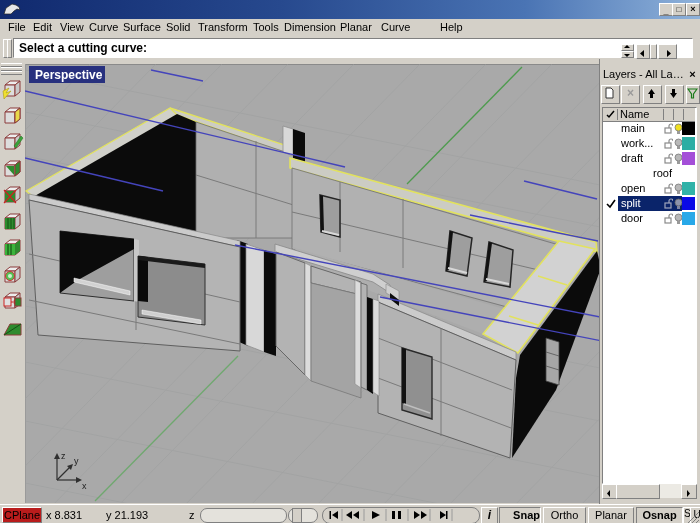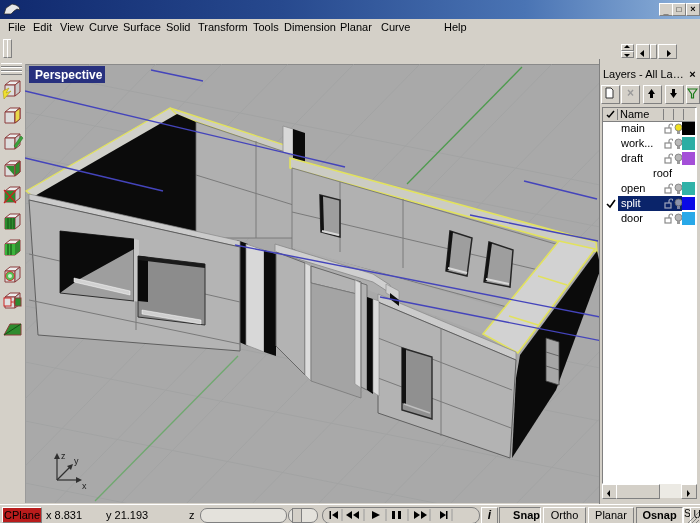--- a/index.html
+++ b/index.html
@@ -29,26 +29,29 @@
   <span class="abs" style="left:33px;top:2px;">Edit</span>
   <span class="abs" style="left:60px;top:2px;">View</span>
   <span class="abs" style="left:89px;top:2px;">Curve</span>
   <span class="abs" style="left:123px;top:2px;">Surface</span>
   <span class="abs" style="left:166px;top:2px;">Solid</span>
   <span class="abs" style="left:198px;top:2px;">Transform</span>
   <span class="abs" style="left:253px;top:2px;">Tools</span>
   <span class="abs" style="left:284px;top:2px;">Dimension</span>
   <span class="abs" style="left:340px;top:2px;">Planar</span>
   <span class="abs" style="left:381px;top:2px;">Curve</span>
-  <span class="abs" style="left:444px;top:2px;">Help</span>
+  <span class="abs" style="left:397px;top:2px;padding-left:43px;">Help</span>
 </div>
 
 <div class="abs" style="left:0;top:36px;width:700px;height:23px;background:#D4D0C8;">
   <div class="abs" style="left:3px;top:3px;width:3px;height:17px;border-left:1px solid #fff;border-top:1px solid #fff;border-right:1px solid #808080;border-bottom:1px solid #808080;"></div>
   <div class="abs" style="left:7px;top:3px;width:3px;height:17px;border-left:1px solid #fff;border-top:1px solid #fff;border-right:1px solid #808080;border-bottom:1px solid #808080;"></div>
+  <div class="abs sunken" style="left:13px;top:2px;width:678px;height:18px;background:#fff;">
+    <div class="abs" style="left:5px;top:2px;font-size:12px;font-weight:bold;color:#000;white-space:nowrap;">Select a cutting curve:</div>
+  </div>
   <div class="abs" style="left:621px;top:8px;width:13px;height:14px;">
     <div class="abs raised" style="left:0;top:0;width:11px;height:5px;background:#D4D0C8;"></div>
     <div class="abs raised" style="left:0;top:7px;width:11px;height:5px;background:#D4D0C8;"></div>
     <svg class="abs" style="left:3px;top:1px" width="6" height="12">
         <path d="M3 0 L6 3 L0 3 Z" fill="#000"></path>
         <path d="M3 12 L6 9 L0 9 Z" fill="#000"></path>
       </svg>
   </div>
   <div class="abs raised" style="left:636px;top:8px;width:12px;height:13px;background:#D4D0C8;"><svg width="10" height="11">
         <path d="M7 2 L3 5.5 L7 9 Z" fill="#000"></path>

